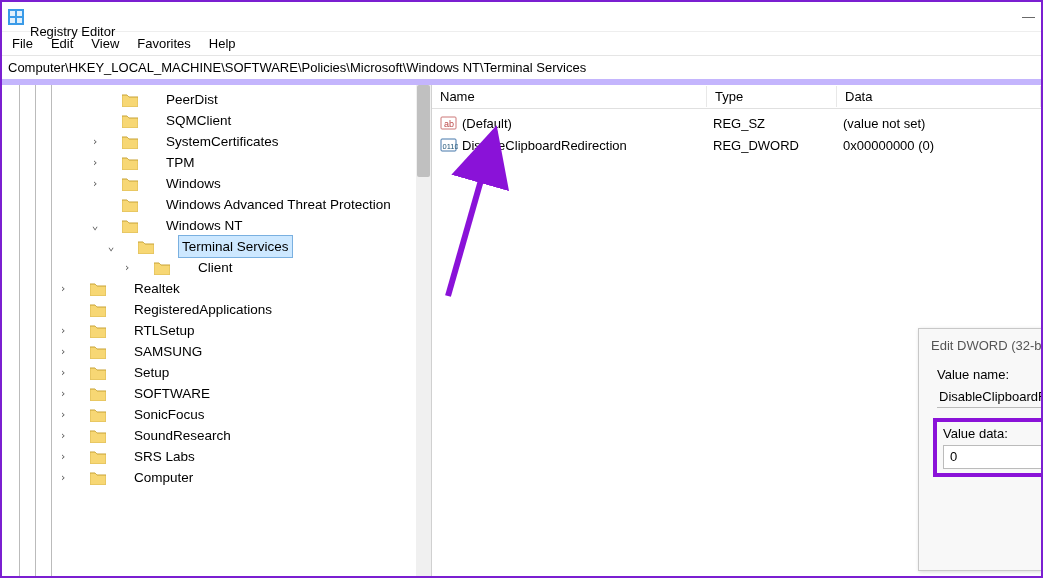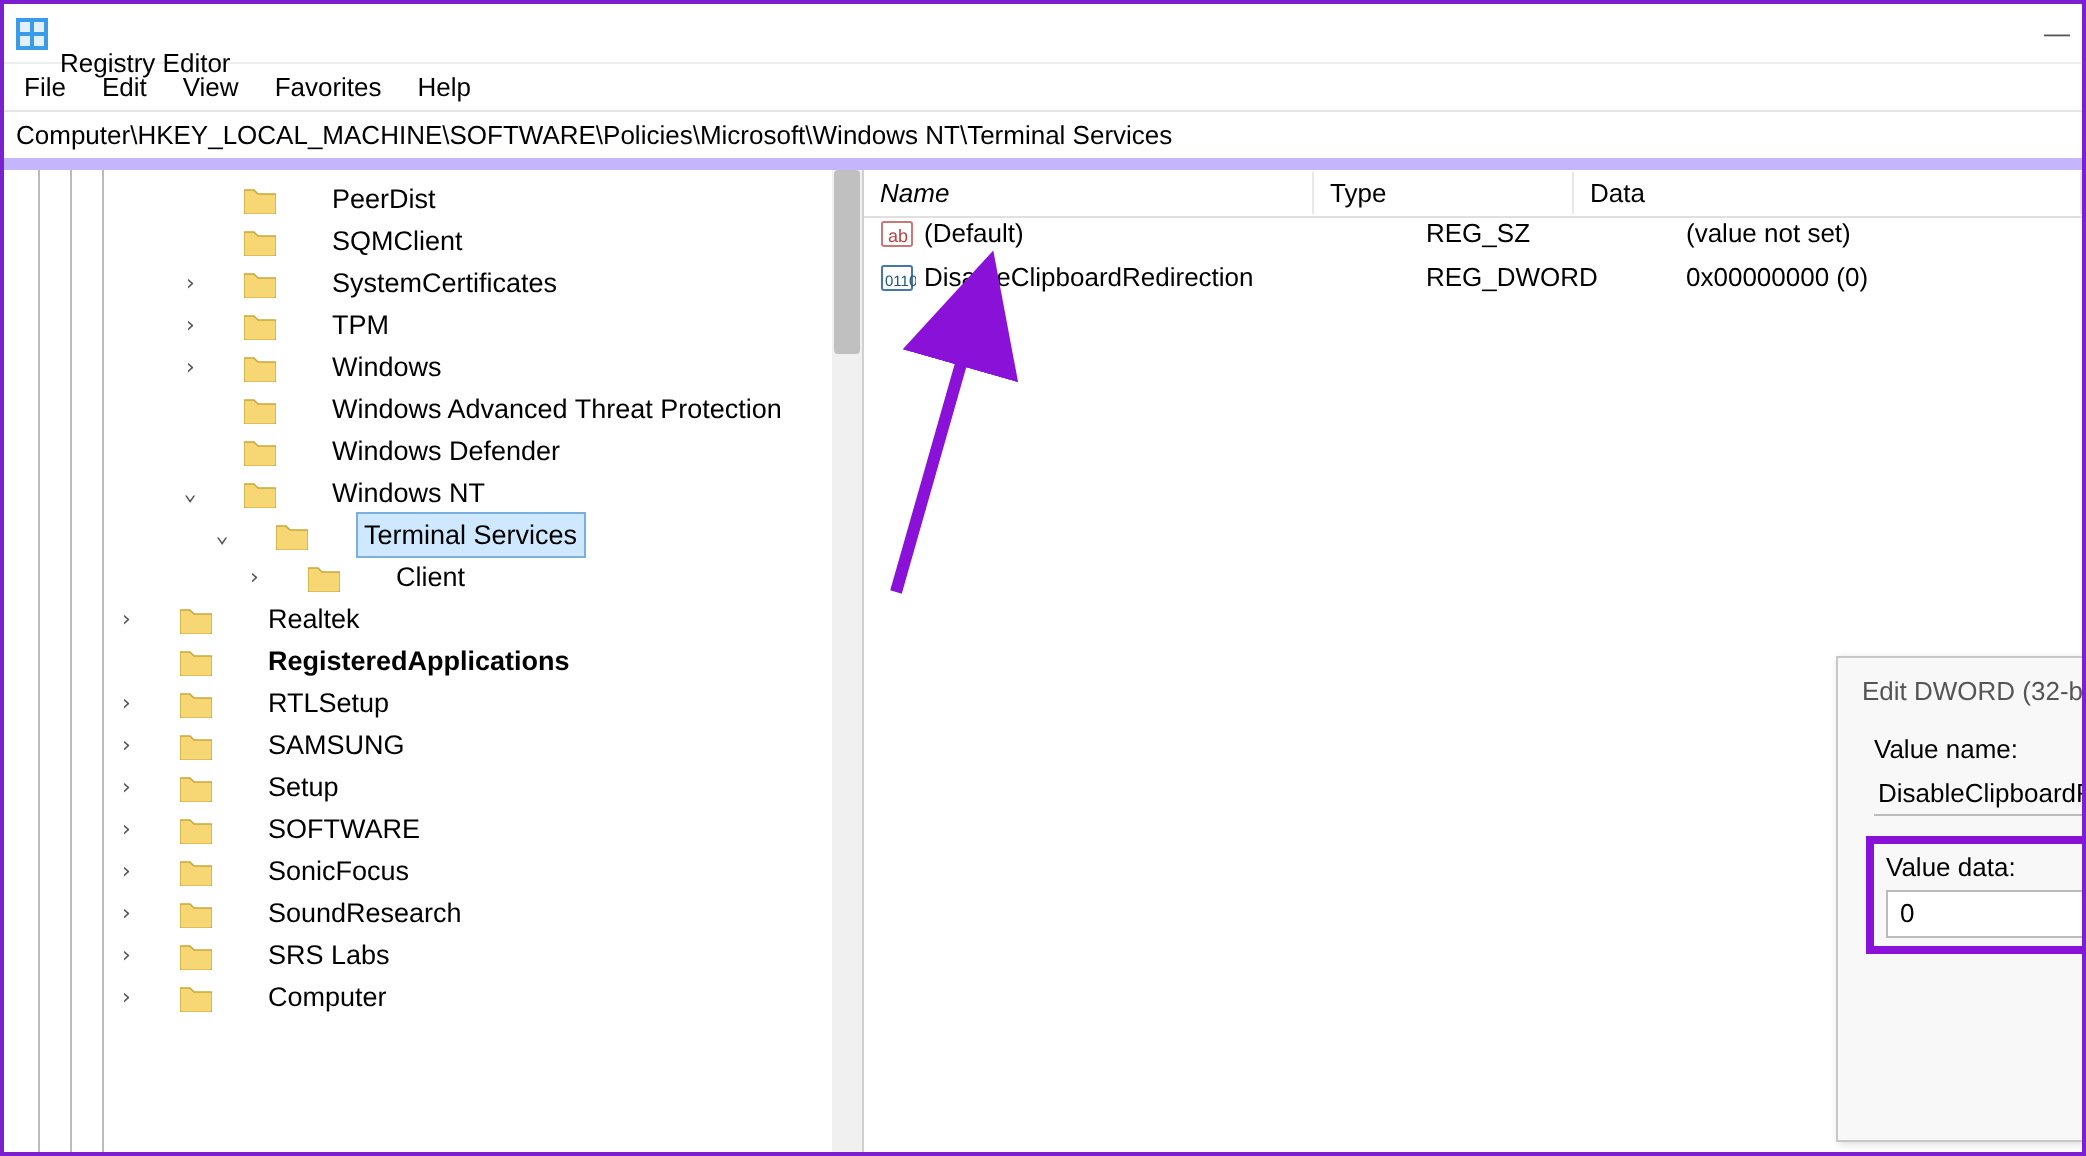--- a/index.html
+++ b/index.html
@@ -123,28 +123,28 @@
     display: flex;
     border-bottom: 1px solid #e0e0e0;
     font-size: 13px;
     height: 24px;
     align-items: center;
   }
   .list-header > div {
     padding: 3px 8px;
     border-right: 1px solid #e8e8e8;
   }
-  .col-name { width: 225px; font-style: italic; }
+  .col-name { width: 275px; }
   .col-type { width: 130px; }
   .col-data { flex: 1; }
   .list-body { }
   .list-row {
     display: flex;
     height: 22px;
-    align-items: flex-start;
+    align-items: flex-end;
     font-size: 13px;
   }
   .list-row .val-icon { width: 18px; height: 16px; margin: 0 4px 0 8px; }
   .list-row .cell-name { width: 243px; }
   .list-row .cell-type { width: 130px; padding-left: 8px;}
   .list-row .cell-data { flex:1; padding-left: 8px;}
 
   
   .dialog {
     position: absolute;
@@ -263,28 +263,20 @@
         </div>
         <div class="tree-row" style="padding-left: 80px;">
           <span class="chev empty">·</span>
           <svg class="folder-icon" viewBox="0 0 16 14">
             <path d="M0 2 h5 l2 2 h9 v9 a1 1 0 0 1 -1 1 h-14 a1 1 0 0 1 -1 -1 z" fill="#f7d774" stroke="#caa63a" stroke-width="0.6"></path>
             <path d="M0 2 h5 l2 2 h9" fill="none" stroke="#caa63a" stroke-width="0.6"></path>
           </svg>
           <span class="label-box">Windows Advanced Threat Protection</span>
         </div>
         <div class="tree-row" style="padding-left: 80px;">
-          <span class="chev empty">·</span>
-          <svg class="folder-icon" viewBox="0 0 16 14">
-            <path d="M0 2 h5 l2 2 h9 v9 a1 1 0 0 1 -1 1 h-14 a1 1 0 0 1 -1 -1 z" fill="#f7d774" stroke="#caa63a" stroke-width="0.6"></path>
-            <path d="M0 2 h5 l2 2 h9" fill="none" stroke="#caa63a" stroke-width="0.6"></path>
-          </svg>
-          <span class="label-box">Windows Defender</span>
-        </div>
-        <div class="tree-row" style="padding-left: 80px;">
           <span class="chev">⌄</span>
           <svg class="folder-icon" viewBox="0 0 16 14">
             <path d="M0 2 h5 l2 2 h9 v9 a1 1 0 0 1 -1 1 h-14 a1 1 0 0 1 -1 -1 z" fill="#f7d774" stroke="#caa63a" stroke-width="0.6"></path>
             <path d="M0 2 h5 l2 2 h9" fill="none" stroke="#caa63a" stroke-width="0.6"></path>
           </svg>
           <span class="label-box">Windows NT</span>
         </div>
         <div class="tree-row selected" style="padding-left: 96px;">
           <span class="chev">⌄</span>
           <svg class="folder-icon" viewBox="0 0 16 14">
@@ -302,21 +294,21 @@
           <span class="label-box">Client</span>
         </div>
         <div class="tree-row" style="padding-left: 48px;">
           <span class="chev">›</span>
           <svg class="folder-icon" viewBox="0 0 16 14">
             <path d="M0 2 h5 l2 2 h9 v9 a1 1 0 0 1 -1 1 h-14 a1 1 0 0 1 -1 -1 z" fill="#f7d774" stroke="#caa63a" stroke-width="0.6"></path>
             <path d="M0 2 h5 l2 2 h9" fill="none" stroke="#caa63a" stroke-width="0.6"></path>
           </svg>
           <span class="label-box">Realtek</span>
         </div>
-        <div class="tree-row" style="padding-left: 48px; font-weight: bold;">
+        <div class="tree-row" style="padding-left: 48px;">
           <span class="chev empty">·</span>
           <svg class="folder-icon" viewBox="0 0 16 14">
             <path d="M0 2 h5 l2 2 h9 v9 a1 1 0 0 1 -1 1 h-14 a1 1 0 0 1 -1 -1 z" fill="#f7d774" stroke="#caa63a" stroke-width="0.6"></path>
             <path d="M0 2 h5 l2 2 h9" fill="none" stroke="#caa63a" stroke-width="0.6"></path>
           </svg>
           <span class="label-box">RegisteredApplications</span>
         </div>
         <div class="tree-row" style="padding-left: 48px;">
           <span class="chev">›</span>
           <svg class="folder-icon" viewBox="0 0 16 14">

